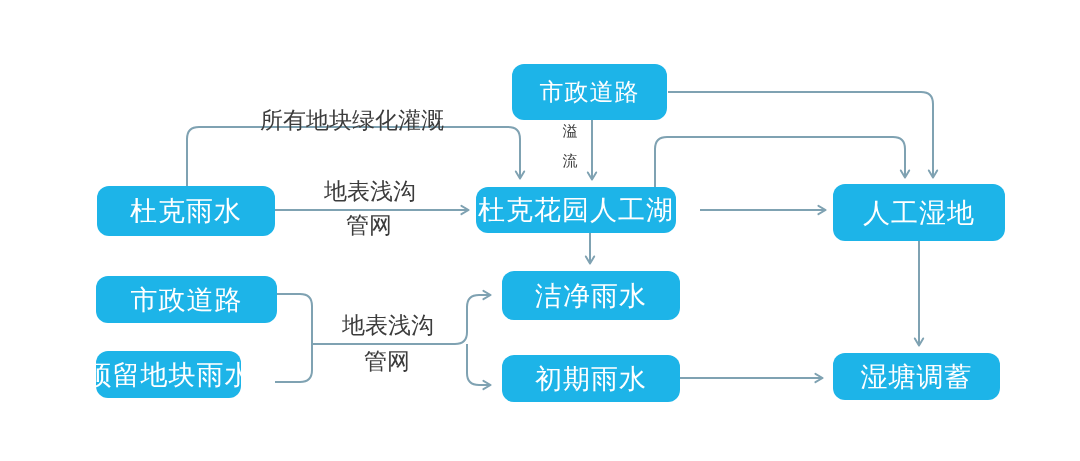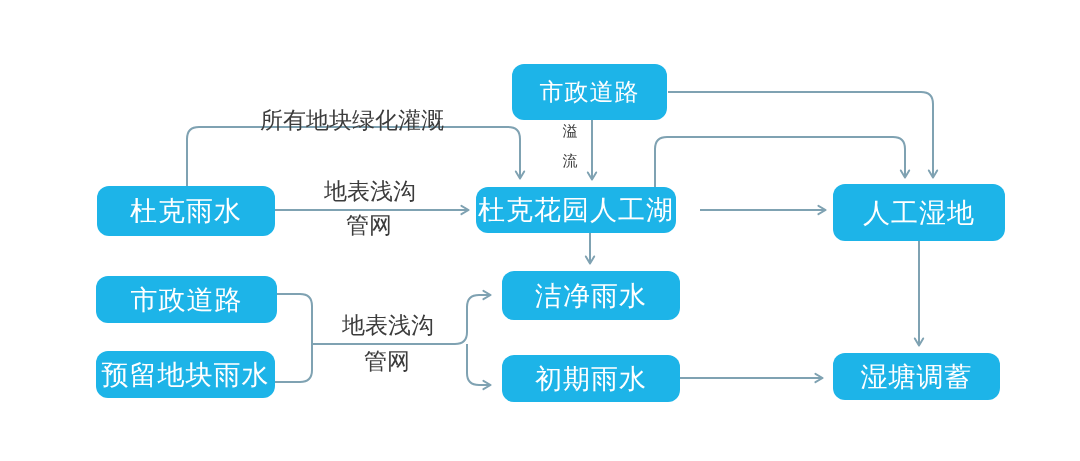--- a/index.html
+++ b/index.html
@@ -51,21 +51,21 @@
     font-size: 27px;
     letter-spacing: 1px;
     white-space: nowrap;
     z-index: 2;
   }
   #n-municipal   { left: 512px; top: 64px;  width: 155px; height: 56px; font-size: 24px; }
   #n-duke-rain   { left: 97px;  top: 186px; width: 178px; height: 50px; }
   #n-lake        { left: 476px; top: 187px; width: 200px; height: 46px; }
   #n-wetland     { left: 833px; top: 184px; width: 172px; height: 57px; }
   #n-road-rain   { left: 96px;  top: 276px; width: 181px; height: 47px; }
-  #n-reserved    { left: 96px;  top: 351px; width: 179px; height: 47px; }
+  #n-reserved    { left: 96px;  top: 351px; width: 145px; height: 47px; }
   #n-clean       { left: 502px; top: 271px; width: 178px; height: 49px; }
   #n-initial     { left: 502px; top: 355px; width: 178px; height: 47px; }
   #n-wetpond     { left: 833px; top: 353px; width: 167px; height: 47px; text-align: center; }
 
   .edge-label {
     position: absolute;
     color: var(--label);
     font-size: 23px;
     white-space: nowrap;
     z-index: 3;

